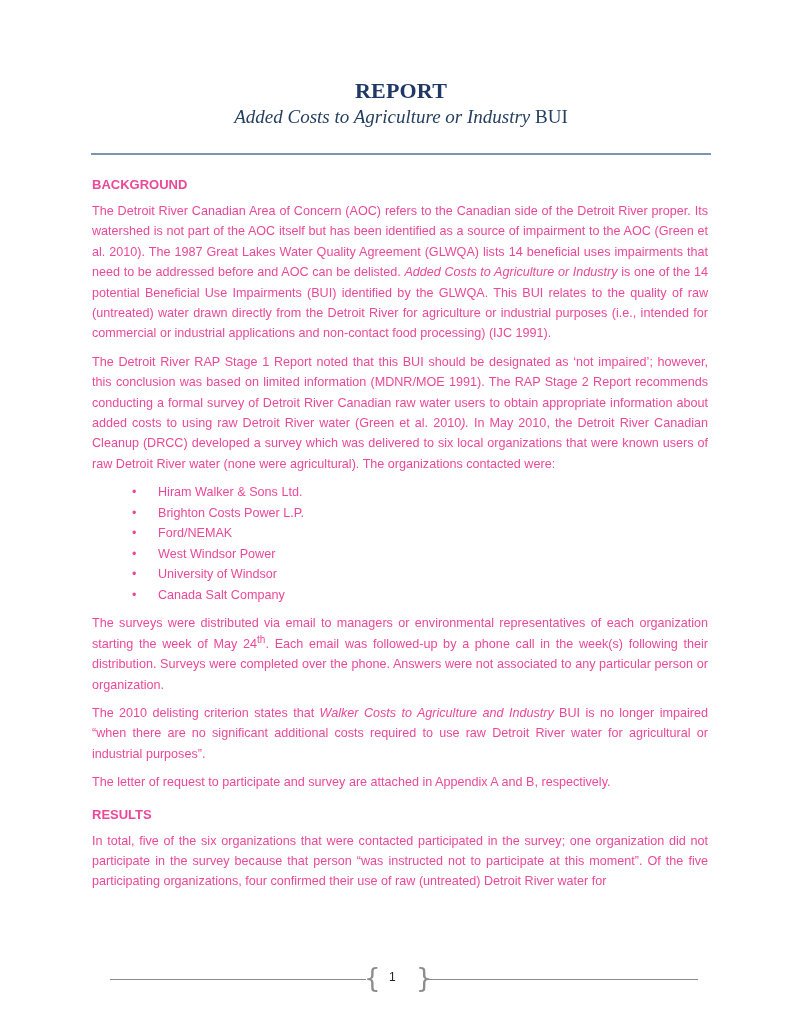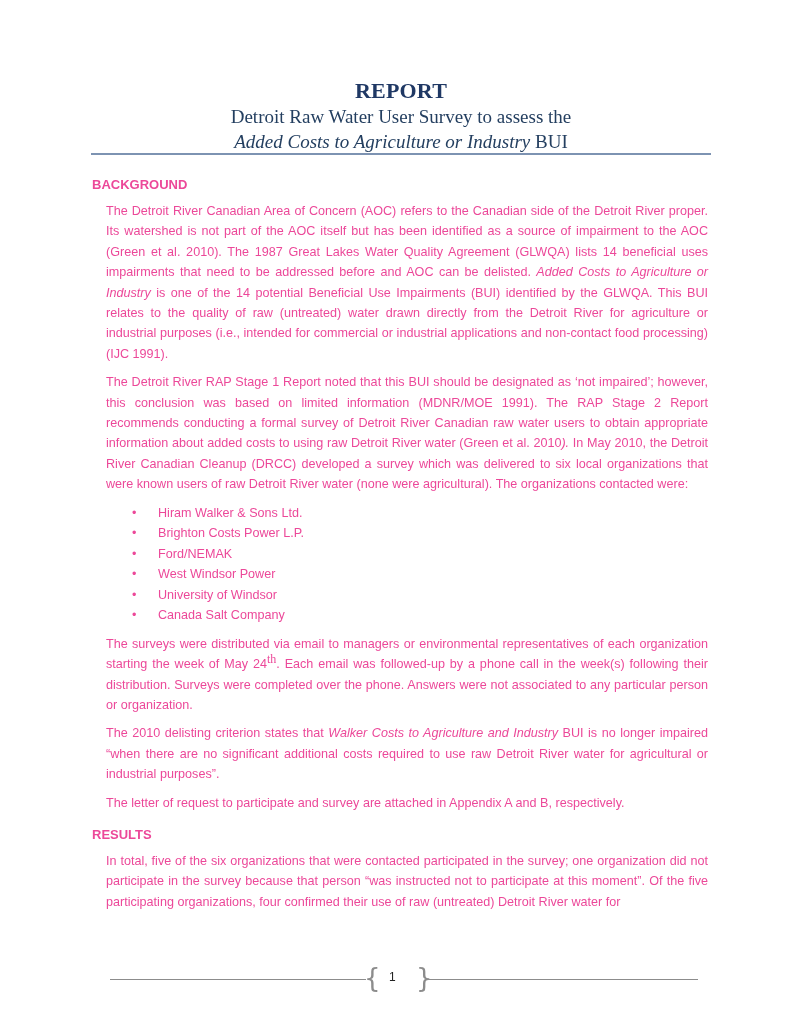--- a/index.html
+++ b/index.html
@@ -59,39 +59,39 @@
       line-height: 20.4px;
       color: #ec4899;
     }
     .section-heading {
       font-weight: bold;
       font-size: 13px;
       margin: 0 0 6px 0;
       line-height: 20px;
     }
     p {
-      margin: 0 0 8px 14px;
+      margin: 0 0 8px 0;
       text-align: justify;
     }
     ul.orgs {
       list-style: none;
       margin: 0 0 8px 0;
       padding: 0;
     }
     ul.orgs li {
       position: relative;
       padding-left: 66px;
       line-height: 20.5px;
     }
     ul.orgs li .bullet {
       position: absolute;
       left: 40px;
       top: 0;
     }
-    sup { font-size: 12px; line-height: 0; font-family: Liberation Serif, serif; }
+    sup { font-size: 10px; line-height: 0; }
     .results-heading { margin-top: 12px; }
     .footer {
       position: absolute;
       left: 110px;
       top: 964px;
       width: 588px;
       height: 30px;
     }
     .footer .line {
       position: absolute;
@@ -119,21 +119,20 @@
       color: #222;
     }
   </style>
 </head>
 <body>
 
 <div class="page">
 
   <div class="header">
     <div class="title">REPORT</div>
-    <div class="subtitle">Detroit Raw Water User Survey to assess the</div>
     <div class="subtitle"><em>Added Costs to Agriculture or Industry</em><span> BUI</span></div>
   </div>
 
   <div class="title-rule"></div>
 
   <div class="body-text">
 
     <div class="section-heading">BACKGROUND</div>
 
     <p><span>The Detroit River Canadian Area of Concern (AOC) refers to the Canadian side of the Detroit River proper. Its watershed is not part of the AOC itself but has been identified as a source of impairment to the AOC (Green et al. 2010). The 1987 Great Lakes Water Quality Agreement (GLWQA) lists 14 beneficial uses impairments that need to be addressed before and AOC can be delisted.  </span><em>Added Costs to Agriculture or Industry</em><span> is one of the 14 potential Beneficial Use Impairments (BUI) identified by the GLWQA. This BUI relates to the quality of raw (untreated) water drawn directly from the Detroit River for agriculture or industrial purposes (i.e., intended for commercial or industrial applications and non-contact food processing) (IJC 1991).</span></p>

